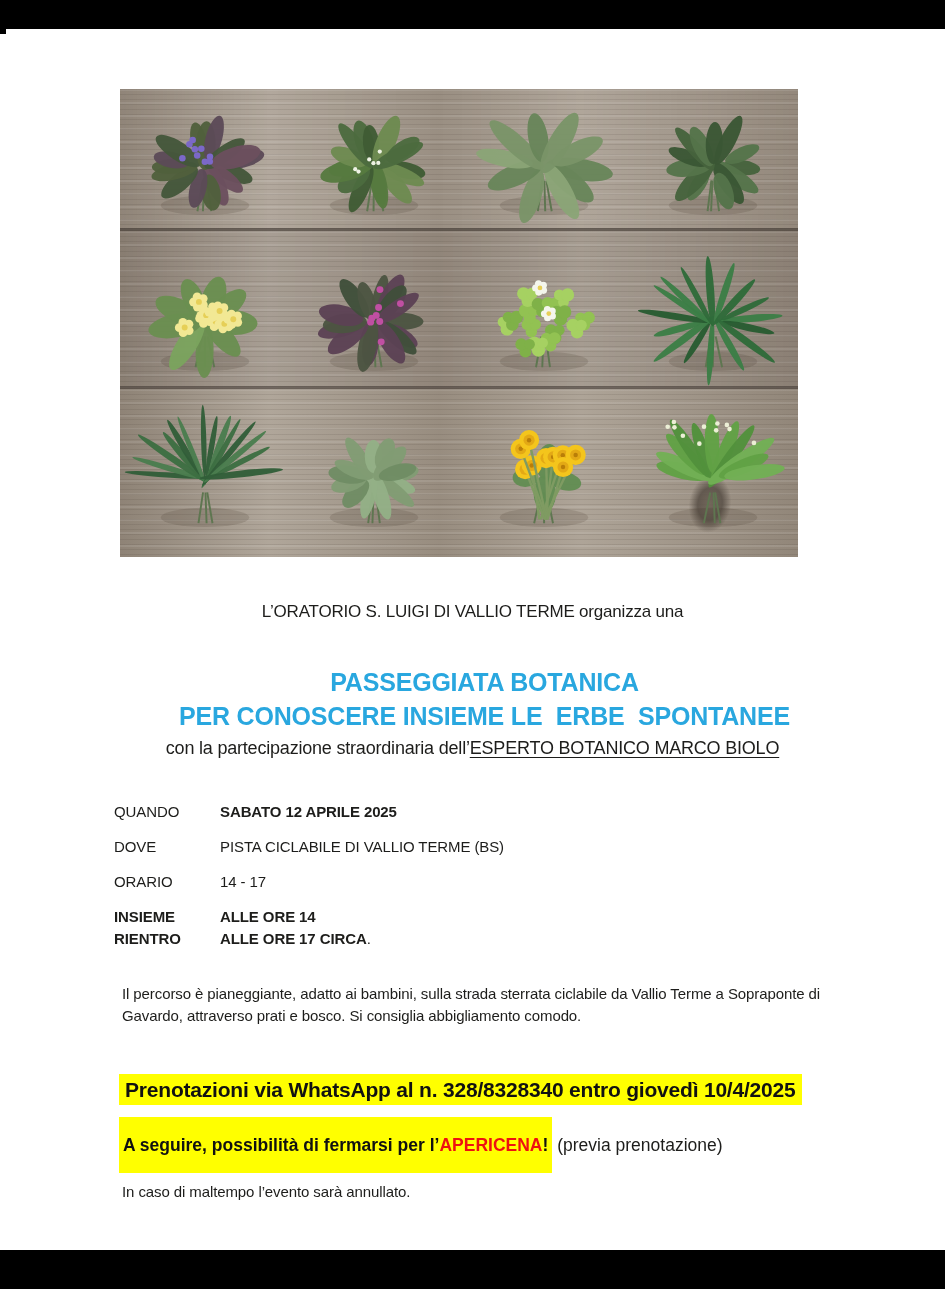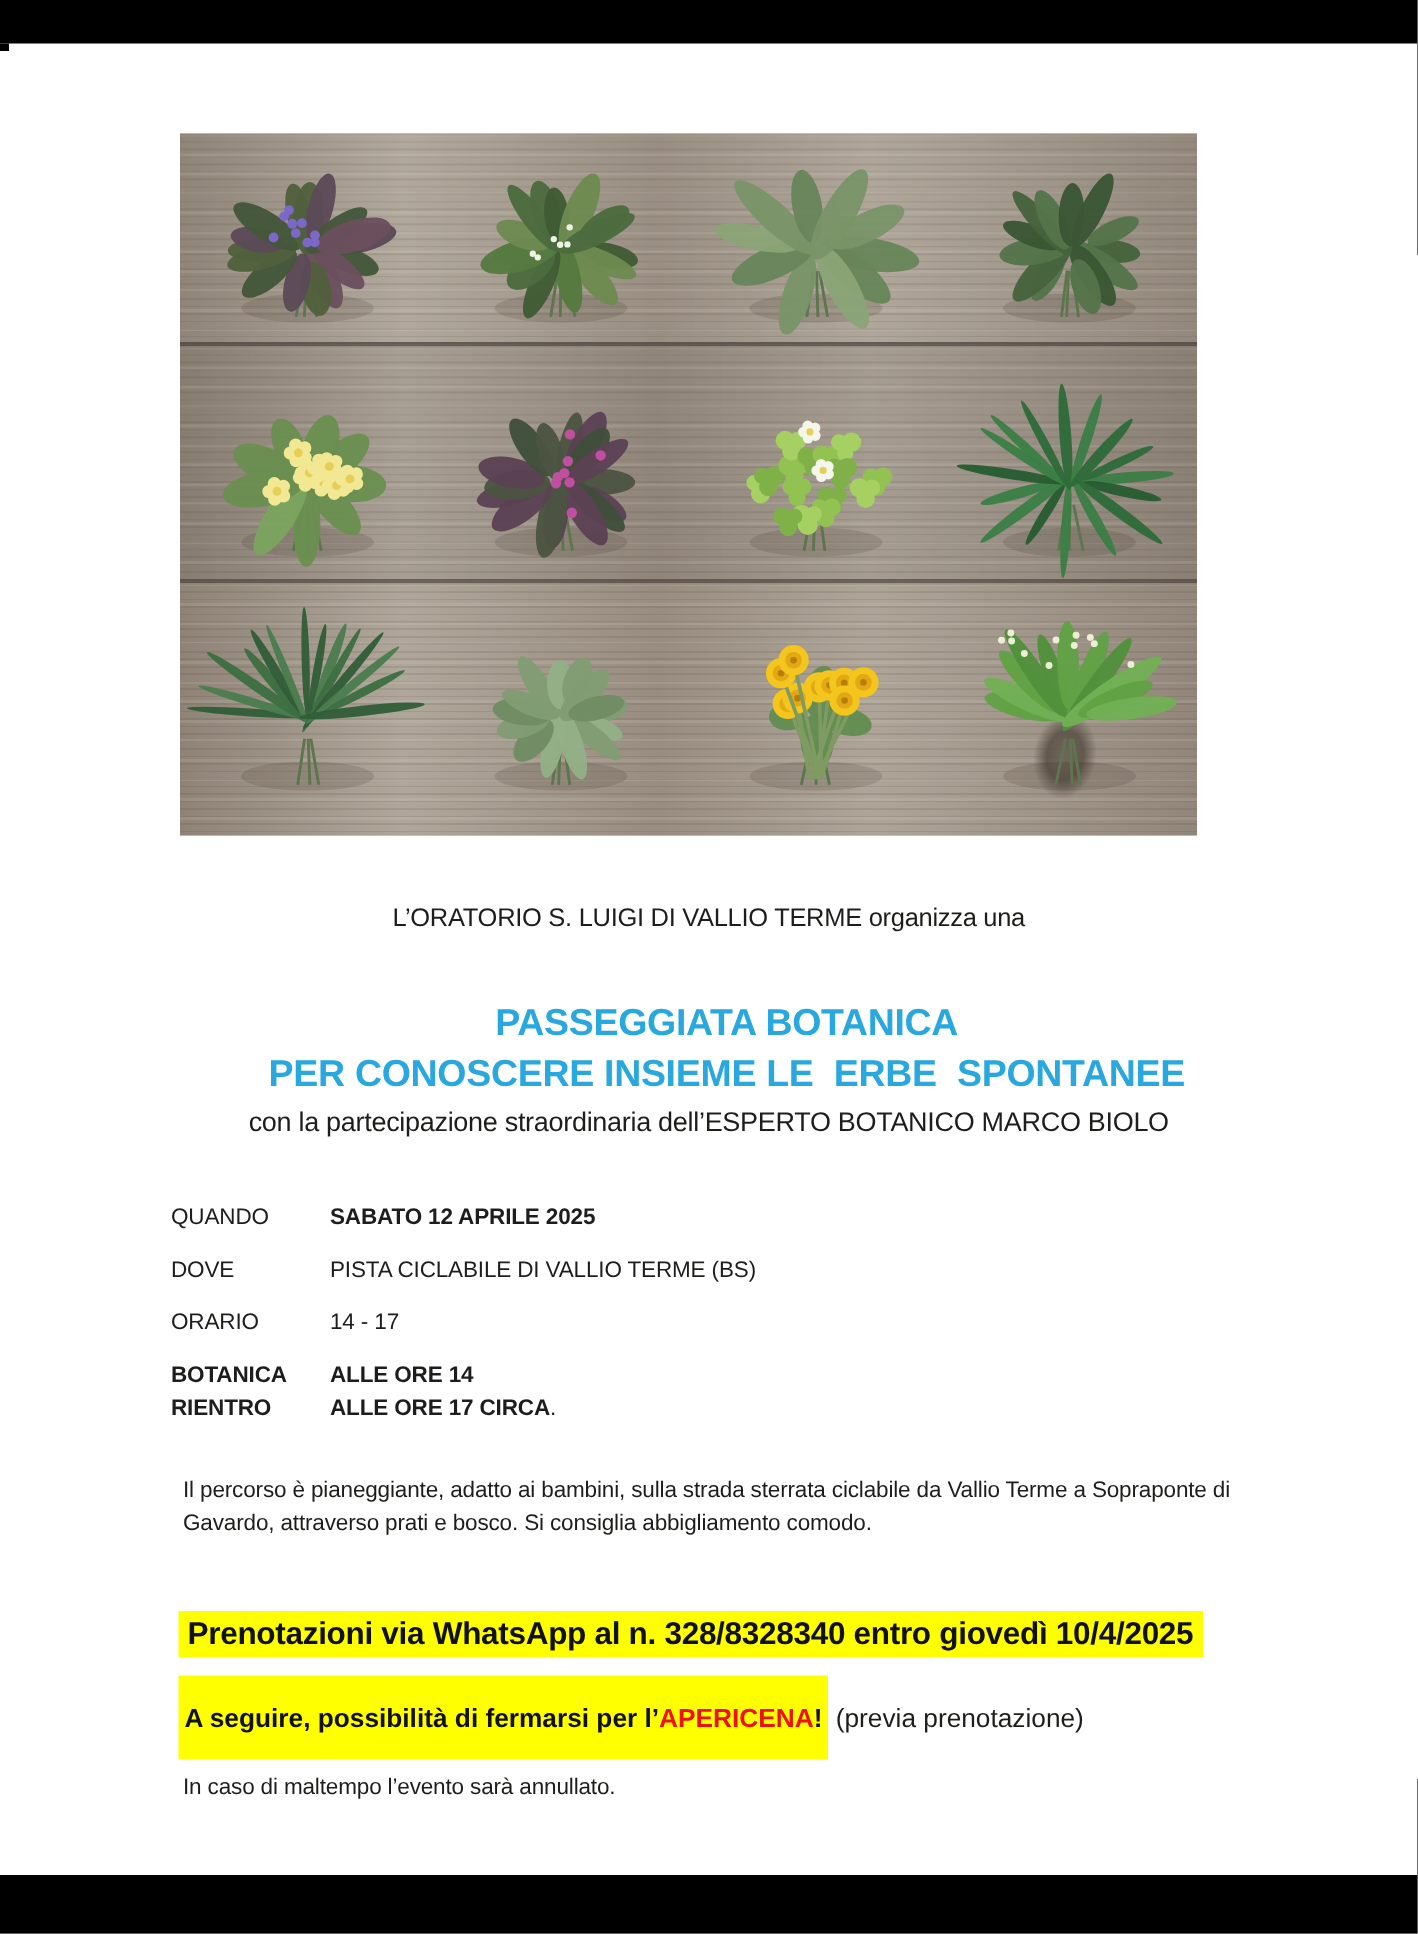--- a/index.html
+++ b/index.html
@@ -30,21 +30,21 @@
   svg.plant{width:166px;height:150px;}
 
   
   .organizer{position:absolute;left:0;top:599px;width:100%;text-align:center;
     font-size:17px;line-height:26px;letter-spacing:-.2px;}
   .headline{position:absolute;left:0;width:100%;text-align:center;color:var(--blue,#29a7df);
     font-size:25px;font-weight:bold;line-height:30px;letter-spacing:-.2px;white-space:pre;padding-left:12px;}
   .headline.h1{top:667px;}
   .headline.h2{top:701px;}
   .subtitle{position:absolute;left:0;top:738px;width:100%;text-align:center;font-size:18px;letter-spacing:-.2px;}
-  .subtitle .ul{text-underline-offset:3px;}
+  .subtitle .ul{text-decoration:underline;text-underline-offset:3px;}
 
   .details{position:absolute;left:114px;top:803px;font-size:15px;line-height:18px;letter-spacing:-.1px;}
   .drow{display:grid;grid-template-columns:106px auto;white-space:nowrap;}
   .drow.loose{margin-bottom:17px;}
   .drow.tight{margin-bottom:4px;}
   .b{font-weight:bold;}
 
   .route{position:absolute;left:122px;top:983px;width:710px;font-size:15px;line-height:22px;letter-spacing:-.1px;}
   .cost{position:absolute;left:122px;top:1041px;display:grid;grid-template-columns:106px auto;
     font-size:15px;white-space:nowrap;letter-spacing:-.1px;}
@@ -508,21 +508,21 @@
       </div>
       <div class="drow loose">
         <span class="">DOVE</span>
         <span><span>PISTA CICLABILE DI VALLIO TERME (BS)</span></span>
       </div>
       <div class="drow loose">
         <span class="">ORARIO</span>
         <span><span>14 - 17</span></span>
       </div>
       <div class="drow tight">
-        <span class="b">BOTANICA</span>
+        <span class="b">INSIEME</span>
         <span><span class="b">ALLE ORE 14</span></span>
       </div>
       <div class="drow tight">
         <span class="b">RIENTRO</span>
         <span><span class="b">ALLE ORE 17 CIRCA</span><span>.</span></span>
       </div>
     </div>
 
   <div class="route">
       <div>Il percorso è pianeggiante, adatto ai bambini, sulla strada sterrata ciclabile da Vallio Terme a Sopraponte di</div>

